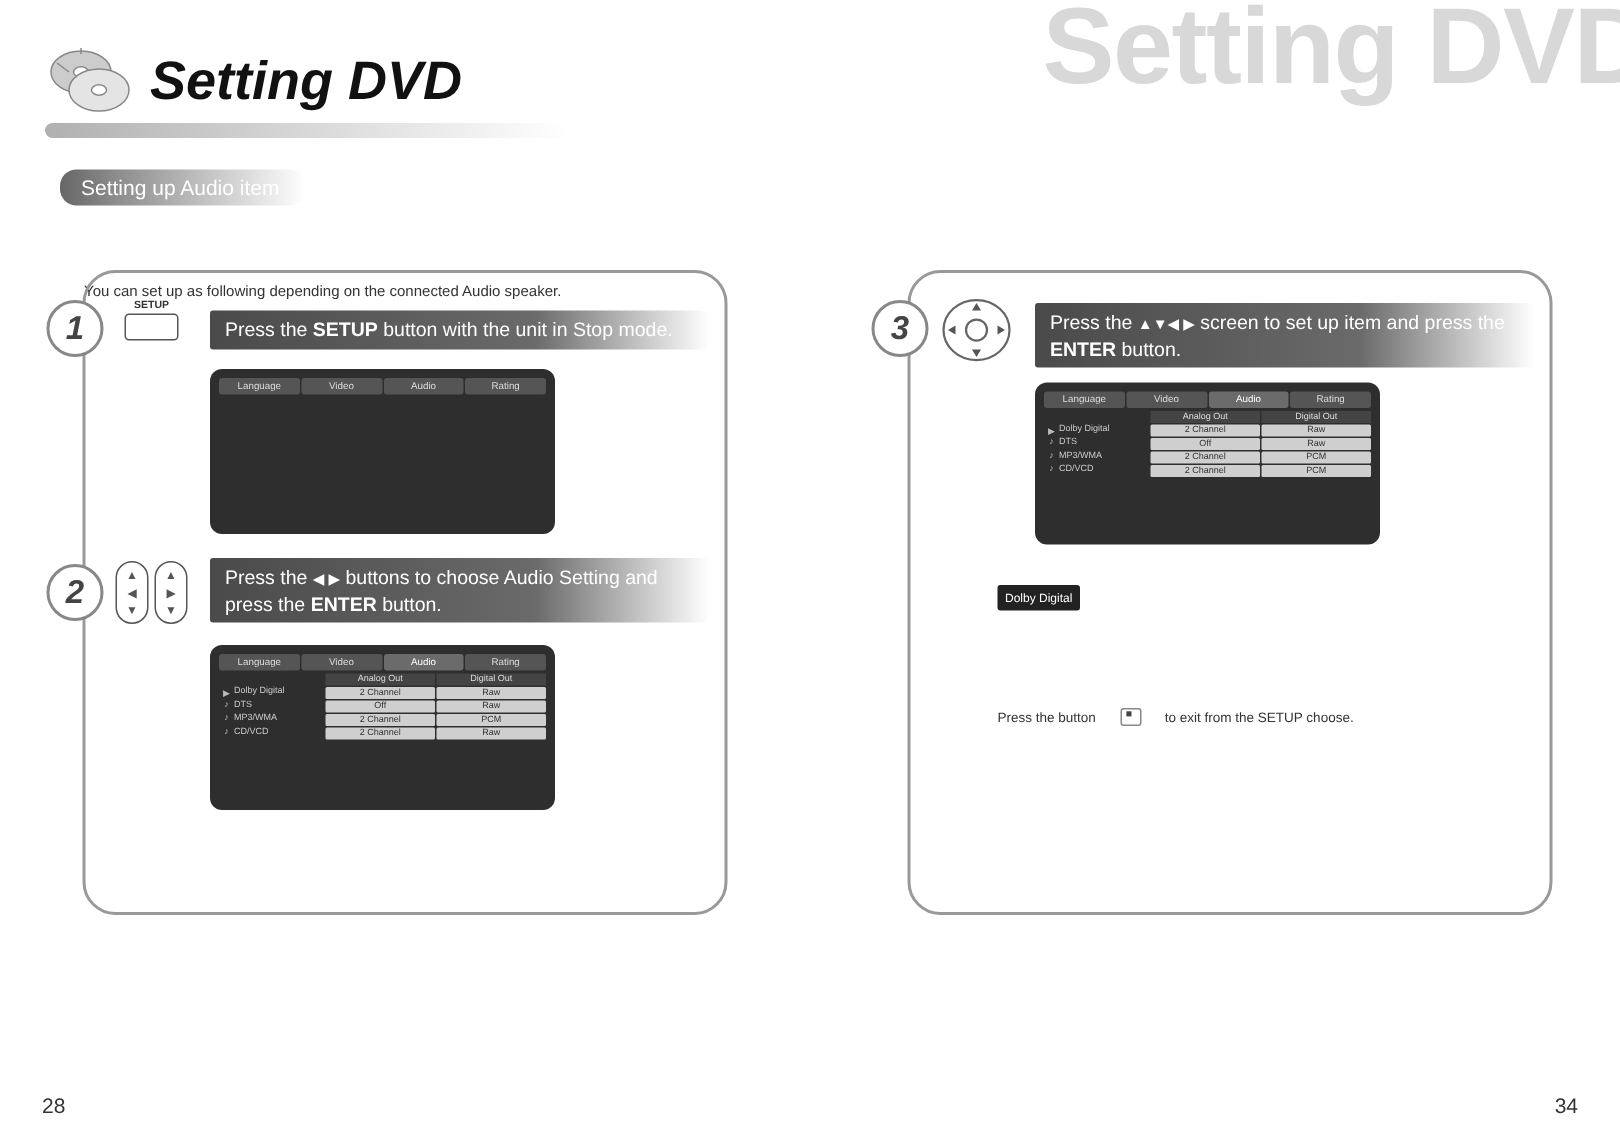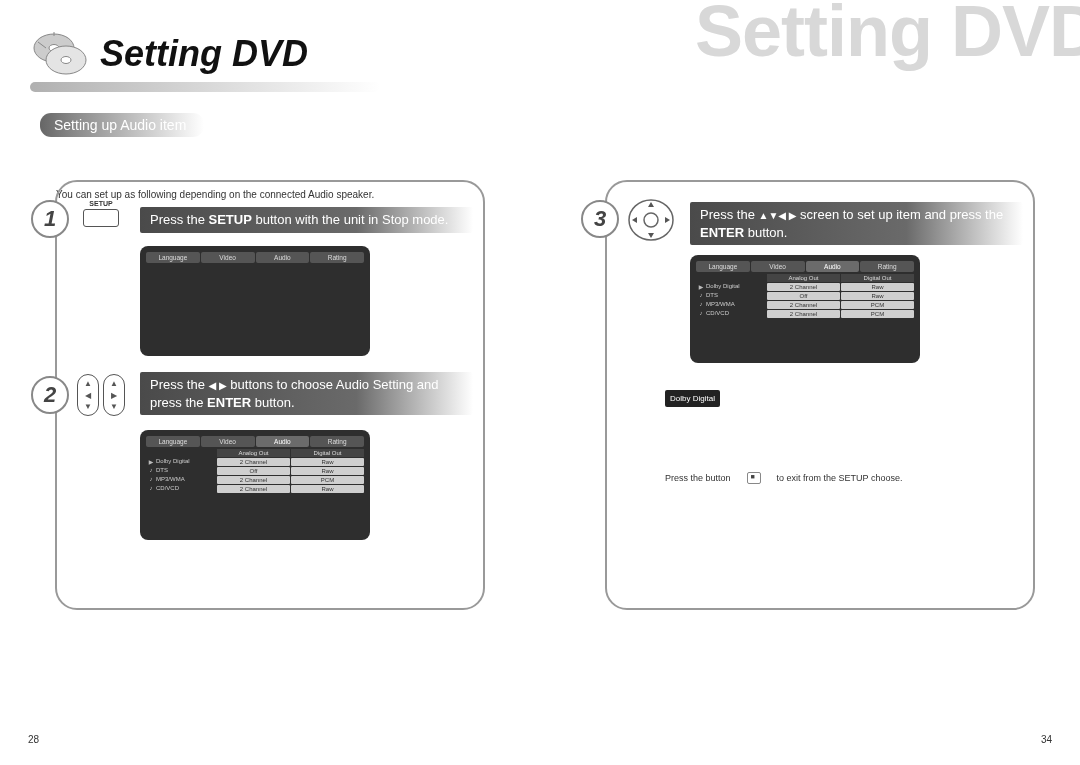--- a/index.html
+++ b/index.html
@@ -230,21 +230,21 @@
     display:inline-block; width:14px; height:12px;
     border:1px solid #888; border-radius:2px; position:relative;
   }
   .stop-glyph::after{
     content:"■"; font-size:7px; color:#444; position:absolute; left:3px; top:-1px;
   }
 
   .page-num {
     position: absolute;
     bottom: 20px;
-    font-size: 10px;
+    font-size: 14px;
     color: #333;
   }
   .pn-left { left: 28px; }
   .pn-right { right: 28px; }
 
   .tri { font-size: 10px; }
 </style>
 </head>
 <body>
 

